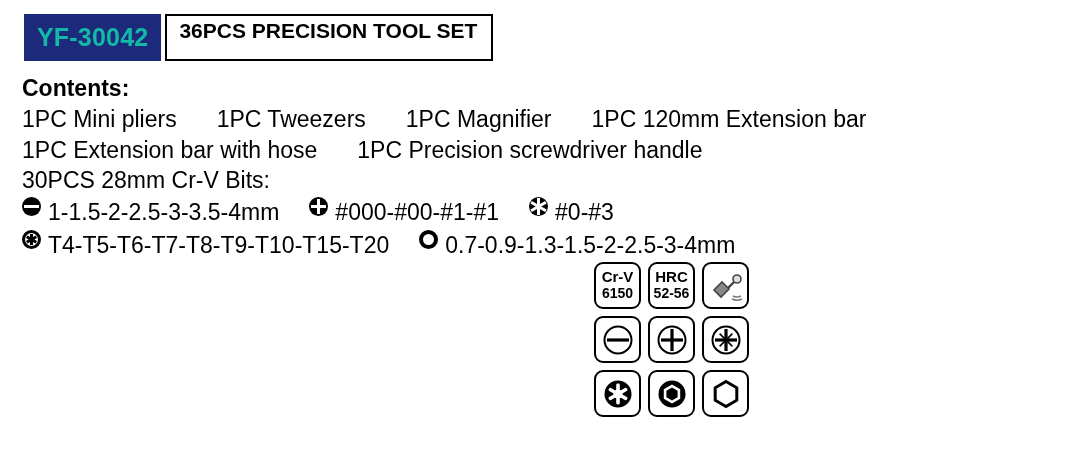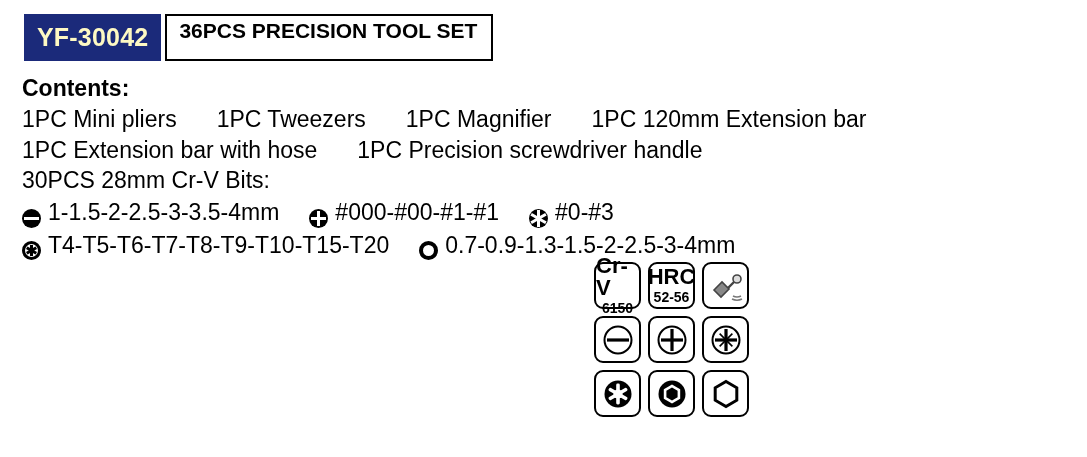--- a/index.html
+++ b/index.html
@@ -17,21 +17,21 @@
   }
 
   
   .header {
     display: flex;
     align-items: stretch;
     margin: 14px 0 0 24px;
   }
   .sku-badge {
     background: #1b2a7a;
-    color: #fef9c3;
+    color: #14b8a6;
     font-weight: bold;
     font-size: 25px;
     letter-spacing: 0.2px;
     padding: 4px 13px 5px 13px;
     display: flex;
     align-items: center;
     line-height: 1;
   }
   .title-box {
     border: 2px solid #000000;
@@ -70,21 +70,21 @@
 
   
   .bitrow {
     display: flex;
     align-items: center;
     white-space: nowrap;
     margin-top: 2px;
   }
   .bitgroup {
     display: flex;
-    align-items: flex-end;
+    align-items: flex-start;
   }
   .bitlabel {
     font-size: 23px;
     margin-left: 7px;
   }
 
   .glyph {
     display: inline-block;
     width: 19px;
     height: 19px;
@@ -171,21 +171,21 @@
     box-sizing: border-box;
     display: flex;
     flex-direction: column;
     align-items: center;
     justify-content: center;
     background: #fff;
     position: relative;
   }
   .icon-cell .t1 {
     font-weight: bold;
-    font-size: 22px;
+    font-size: 15px;
     line-height: 1;
   }
   .icon-cell .t2 {
     font-weight: bold;
     font-size: 14px;
     line-height: 1.15;
     margin-top: 1px;
   }
   .icon-cell svg { display: block; }
 </style>

